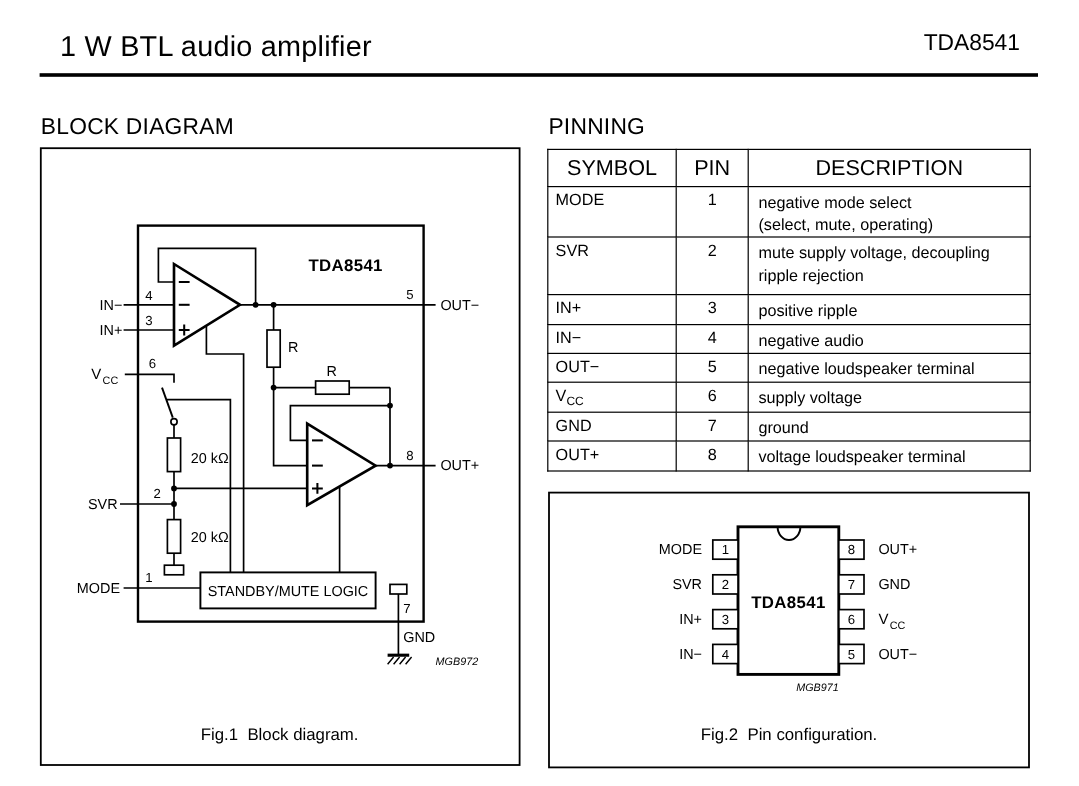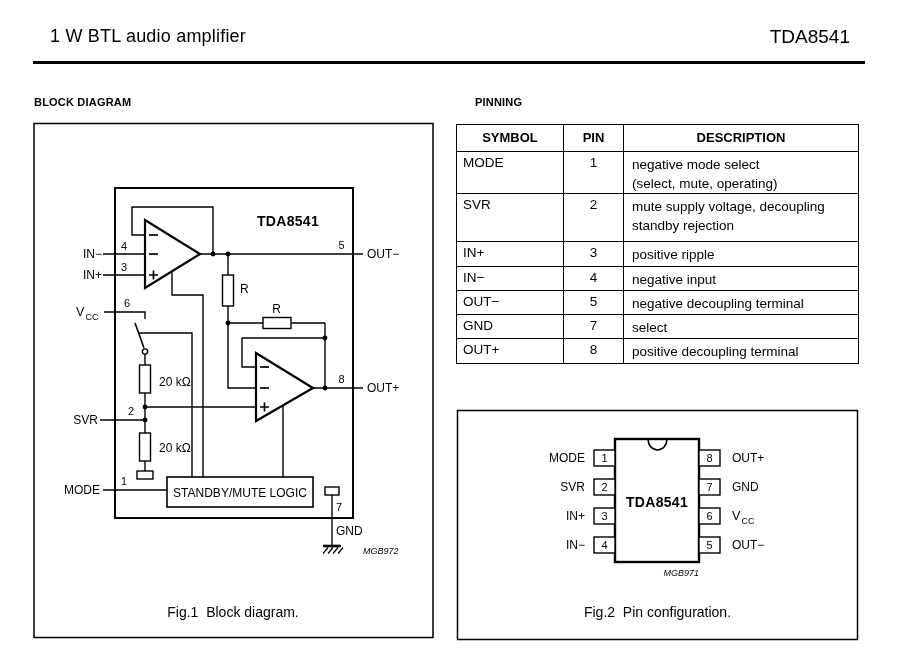--- a/index.html
+++ b/index.html
@@ -1,26 +1,26 @@
 <!DOCTYPE html>
 <html><head>
 <meta charset="utf-8">
 <style>
   html,body{margin:0;padding:0;background:#fff;}
   body{width:899px;height:655px;position:relative;font-family:"Liberation Sans",sans-serif;color:#000;}
   .abs{position:absolute;}
-  .hdr-title{left:50px;top:26px;font-size:18px;letter-spacing:.2px;}
+  .hdr-title{left:50px;top:26px;font-size:24px;letter-spacing:.2px;}
   .hdr-part{top:26px;right:49px;font-size:19px;}
   .hdr-rule{left:33px;top:61px;width:832px;height:3px;background:#000;}
-  .sec-heading{font-size:11px;font-weight:bold;letter-spacing:.2px;}
+  .sec-heading{font-size:19px;font-weight:normal;letter-spacing:.2px;}
   #bd-heading{left:34px;top:96px;}
-  #pin-heading{left:475px;top:96px;text-align:center;}
+  #pin-heading{left:457px;top:96px;text-align:center;}
   table.pinning{position:absolute;left:456px;top:124px;width:402px;border-collapse:collapse;font-size:13.5px;table-layout:fixed;}
   table.pinning th,table.pinning td{border:1.5px solid #000;vertical-align:top;box-sizing:border-box;}
-  table.pinning th{font-weight:bold;text-align:center;padding:5px 0 4px 0;font-size:13px;}
+  table.pinning th{font-weight:normal;text-align:center;padding:5px 0 4px 0;font-size:18px;}
   td.sym{padding:3px 0 0 6px;}
   td.pin{text-align:center;padding:3px 0 0 0;}
   td.desc{padding:3px 0 0 8px;line-height:19px;}
   td.sym sub{font-size:10px;}
   tr.rh27{height:27px;} tr.rh41{height:41px;} tr.rh48{height:48px;}
   tr.rh25{height:25px;} tr.rh24{height:24px;}
   svg#diagram{position:absolute;left:0;top:0;}
   svg text{font-family:"Liberation Sans",sans-serif;fill:#000;}
   .t12{font-size:12px;} .t11{font-size:11px;}
   .chip{font-size:14px;font-weight:bold;letter-spacing:.3px;}
@@ -63,56 +63,63 @@
       <td class="desc">
         <div>negative mode select</div>
         <div>(select, mute, operating)</div>
       </td>
     </tr>
     <tr class="rh48">
       <td class="sym">SVR</td>
       <td class="pin">2</td>
       <td class="desc">
         <div>mute supply voltage, decoupling</div>
-        <div>standby rejection</div>
+        <div>ripple rejection</div>
       </td>
     </tr>
     <tr class="rh25">
       <td class="sym">IN+</td>
       <td class="pin">3</td>
       <td class="desc">
           <div>positive ripple</div>
         </td>
     </tr>
     <tr class="rh24">
       <td class="sym">IN−</td>
       <td class="pin">4</td>
       <td class="desc">
-          <div>negative input</div>
+          <div>negative audio</div>
         </td>
     </tr>
     <tr class="rh24">
       <td class="sym">OUT−</td>
       <td class="pin">5</td>
       <td class="desc">
-          <div>negative decoupling terminal</div>
+          <div>negative loudspeaker terminal</div>
+        </td>
+    </tr>
+    <tr class="rh25">
+      <td class="sym"><span>V</span><sub>CC</sub></td>
+      <td class="pin">6</td>
+      <td class="desc">
+          <div>supply voltage</div>
         </td>
     </tr>
     <tr class="rh24">
       <td class="sym">GND</td>
       <td class="pin">7</td>
       <td class="desc">
-          <div>select</div>
+          <div>ground</div>
         </td>
     </tr>
     <tr class="rh25">
       <td class="sym">OUT+</td>
       <td class="pin">8</td>
       <td class="desc">
-          <div>positive decoupling terminal</div>
+          <div>voltage loudspeaker terminal</div>
         </td>
     </tr>
   </tbody>
 </table>
 
 <svg id="diagram" width="899" height="655" viewBox="0 0 899 655">
 
   <g>
     <rect x="34" y="123.5" width="399" height="514" fill="none" stroke="#000" stroke-width="1.5"></rect>
     <rect x="115" y="188" width="238" height="330" class="thick"></rect>

